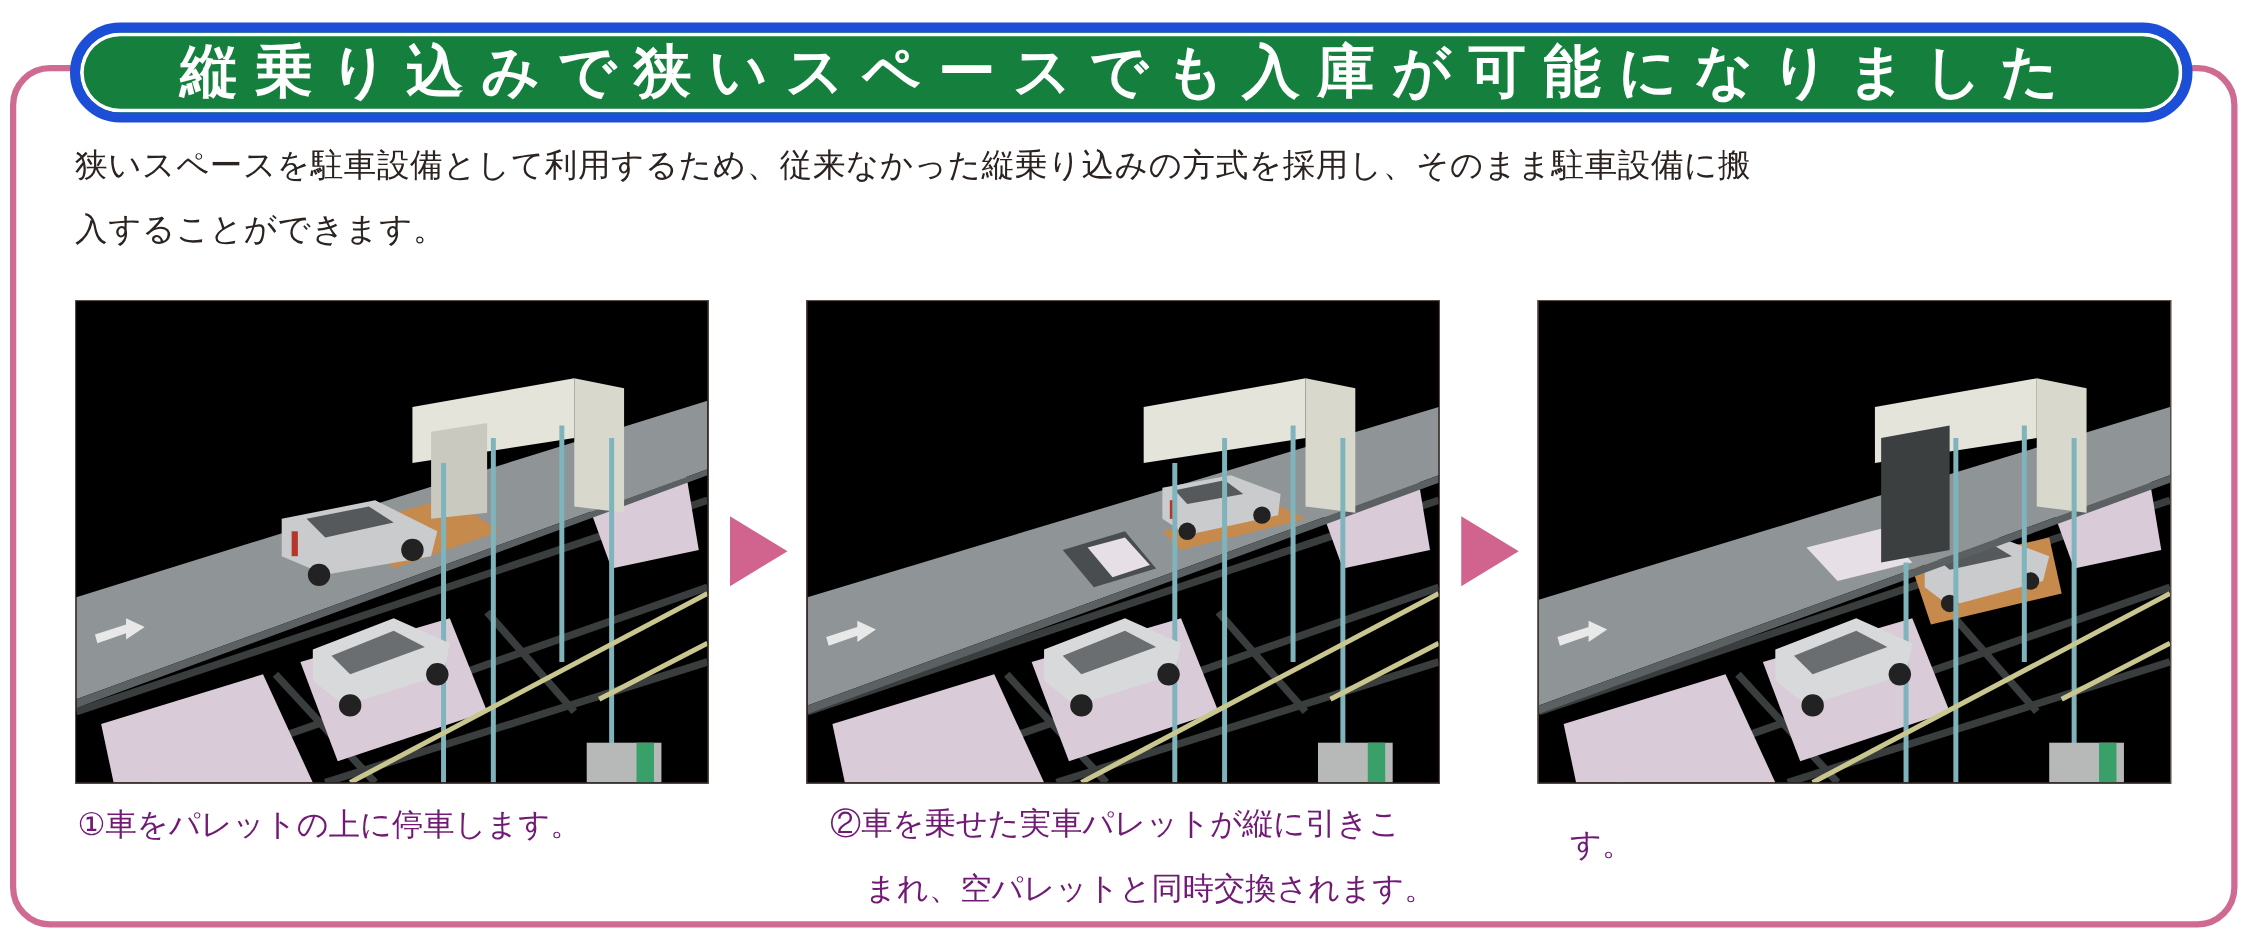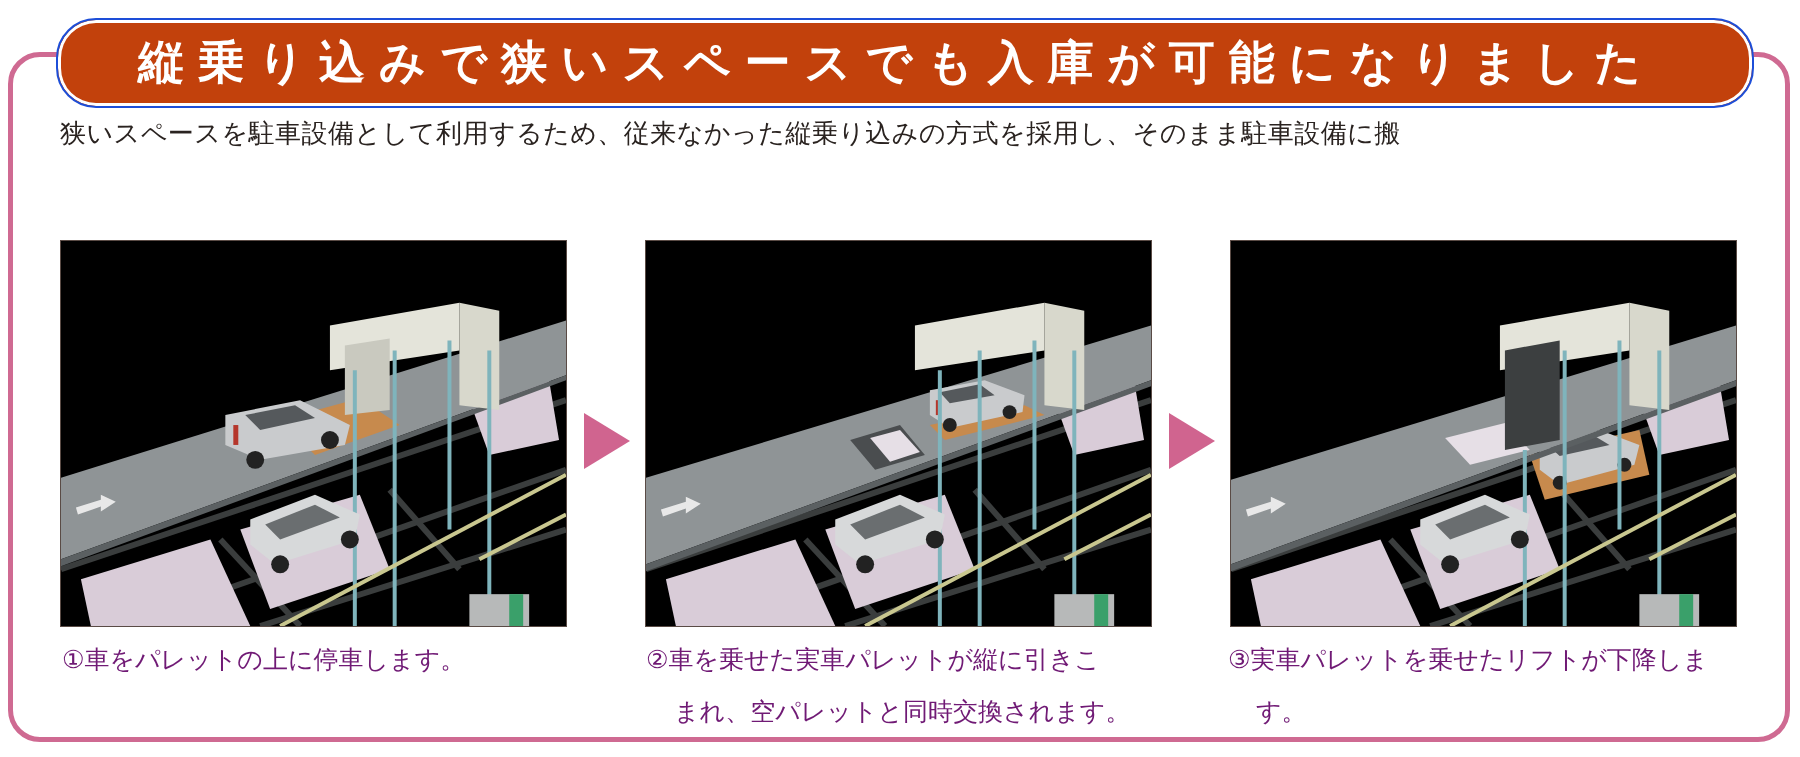--- a/index.html
+++ b/index.html
@@ -4,23 +4,23 @@
   <style>
     * { box-sizing: border-box; margin: 0; padding: 0; }
     html, body { width: 1800px; height: 757px; background: #ffffff; overflow: hidden; }
     body { position: relative; font-family: "DejaVu Sans", "Liberation Sans", sans-serif; color: #2a2320; }
 
     .frame {
       position: absolute; left: 8px; top: 52px; width: 1782px; height: 690px;
       border: 5px solid #cf6a92; border-radius: 32px; background: #fff;
     }
     .title-pill {
-      position: absolute; left: 56px; top: 18px; width: 1698px; height: 90px;
-      background: #c2410c; border-radius: 40px;
-      border: 2px solid #1d4ed8;
+      position: absolute; left: 56px; top: 18px; width: 1698px; height: 80px;
+      background: #15803d; border-radius: 40px;
+      border: 8px solid #1d4ed8;
       box-shadow: inset 0 0 0 3px #ffffff;
       display: flex; align-items: center; justify-content: flex-start;
       padding-left: 80px;
     }
     .title-text {
       position: relative; color: #ffffff; font-size: 46px; font-weight: bold;
       letter-spacing: 14px; white-space: nowrap;
       font-family: "DejaVu Sans", sans-serif;
     }
 
@@ -51,20 +51,21 @@
 <body>
 
 <div class="frame"></div>
 
 <div class="title-pill">
   <span class="title-text">縦乗り込みで狭いスペースでも入庫が可能になりました</span>
 </div>
 
 <div class="intro">
   <div>狭いスペースを駐車設備として利用するため、従来なかった縦乗り込みの方式を採用し、そのまま駐車設備に搬</div>
+  <div>入することができます。</div>
 </div>
 
 <div class="step-img" style="left:60px;" title="車がパレット上に停車している立体駐車場の3D図">
   <svg viewBox="0 0 507 387" preserveAspectRatio="none">
     <rect width="507" height="387" fill="#000"></rect>
 
     <g stroke="#3a3d3d" stroke-width="6">
       <line x1="0" y1="330" x2="507" y2="160"></line>
       <line x1="60" y1="387" x2="507" y2="230"></line>
       <line x1="200" y1="387" x2="507" y2="290"></line>
@@ -220,20 +221,19 @@
       <circle cx="290" cy="300" r="9" fill="#222"></circle>
     </g>
     <rect x="410" y="355" width="60" height="32" fill="#b7b9b9"></rect>
     <rect x="450" y="355" width="14" height="32" fill="#3aa06a"></rect>
   </svg>
 </div>
 
 <div class="caption" style="left:62px;">
   <span>①車をパレットの上に停車します。</span>
 </div>
-<div class="caption" style="left:646px;">
+<div class="caption" style="left:664px;font-family:Liberation Serif, serif;">
   <span>②車を乗せた実車パレットが縦に引きこ</span>
   <span class="cont">まれ、空パレットと同時交換されます。</span>
 </div>
 <div class="caption" style="left:1228px;">
-  <span>③実車パレットを乗せたリフトが下降しま</span>
   <span class="cont">す。</span>
 </div>
 
 </body></html>

